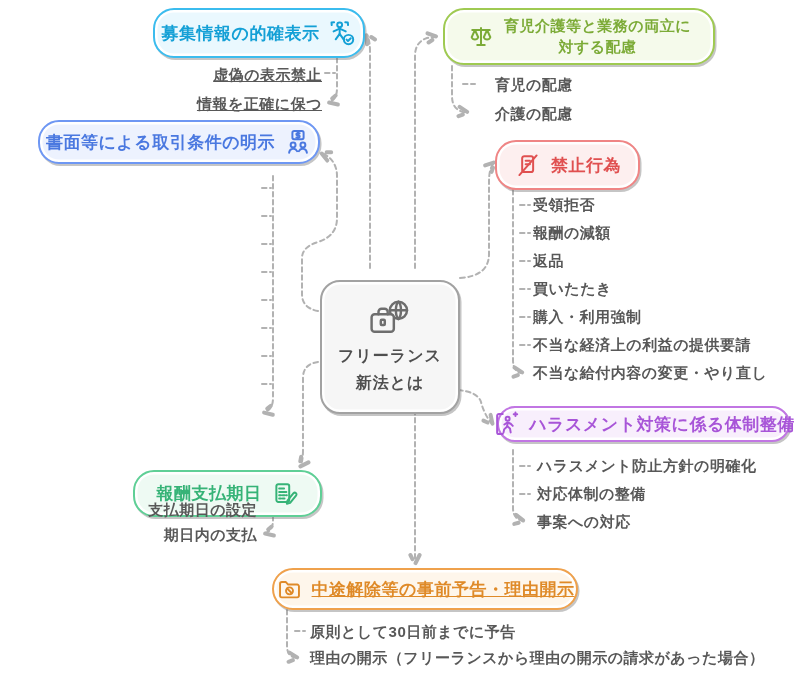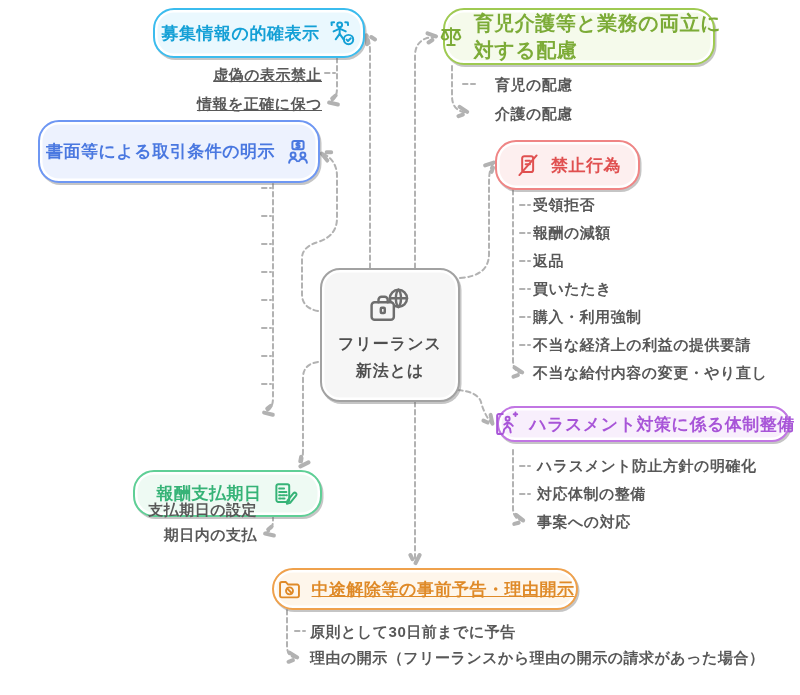--- a/index.html
+++ b/index.html
@@ -11,23 +11,23 @@
   .wires path{fill:none;stroke:#b2b2b2;stroke-width:2;stroke-dasharray:4.5 3.5;stroke-linecap:round;}
   .node{
     position:absolute;box-sizing:border-box;z-index:2;
     display:flex;align-items:center;justify-content:center;gap:9px;
     border:2px solid var(--bd,#999);background:var(--bg,#eee);color:var(--fg,#444);
     border-radius:21px;
     box-shadow:inset 0 0 0 2.5px #fff,1.5px 2px 0 rgba(110,110,110,.4);
     font-weight:bold;
   }
   .ttl{font-size:17px;letter-spacing:.5px;white-space:nowrap;}
-  .ttl2{font-size:20px;letter-spacing:.5px;line-height:1.35;white-space:nowrap;}
+  .ttl2{font-size:15px;letter-spacing:.5px;text-align:center;line-height:1.35;white-space:nowrap;}
   .nicon{flex:0 0 auto;display:block;}
-  .center{flex-direction:column;gap:4px;border-radius:20px;}
+  .center{flex-direction:column;gap:4px;border-radius:20px;margin-top:12px;}
   .center .ctext{font-size:16px;line-height:1.7;text-align:center;letter-spacing:1px;}
   .center .ctext span{display:block;}
   .center .nicon{color:#6e6e6e;}
   .items{
     position:absolute;z-index:2;font-size:15px;font-weight:bold;
     letter-spacing:.5px;color:#585858;white-space:nowrap;
   }
   .items.r{text-align:right;}
 </style>
 </head>
@@ -119,21 +119,21 @@
       <path d="M4.5 6h15"></path>
       <path d="M6.8 6L4 12.2a3 3 0 0 0 5.6 0L6.8 6z"></path>
       <path d="M17.2 6l-2.8 6.2a3 3 0 0 0 5.6 0L17.2 6z"></path>
     </svg>
     <span class="ttl2">
       <span style="display:block">育児介護等と業務の両立に</span>
       <span style="display:block">対する配慮</span>
     </span>
   </div>
 
-  <div class="node" style="left: 38px; top: 120px; width: 282px; height: 63px; --bd: #6e97f3; --bg: #edf2fe; --fg: #4a78e0;">
+  <div class="node" style="left: 38px; top: 120px; width: 282px; height: 44px; --bd: #6e97f3; --bg: #edf2fe; --fg: #4a78e0;">
     <span class="ttl">書面等による取引条件の明示</span>
     <svg class="nicon" width="28" height="28" viewBox="0 0 24 24" fill="none" stroke="currentColor" stroke-width="1.7" stroke-linecap="round" stroke-linejoin="round">
       <rect x="7.2" y="2.6" width="9.6" height="7" rx="1.4"></rect>
       <path d="M13.4 4.4h-1.9a.95.95 0 0 0 0 1.9h1a.95.95 0 0 1 0 1.9h-1.9"></path>
       <path d="M12 3.6v.8M12 8v.6"></path>
       <circle cx="7.8" cy="14.6" r="2.1"></circle>
       <circle cx="16.2" cy="14.6" r="2.1"></circle>
       <path d="M4.4 21.2a3.6 3.6 0 0 1 6.8-1.4M12.8 19.8a3.6 3.6 0 0 1 6.8 1.4"></path>
     </svg>
   </div>

